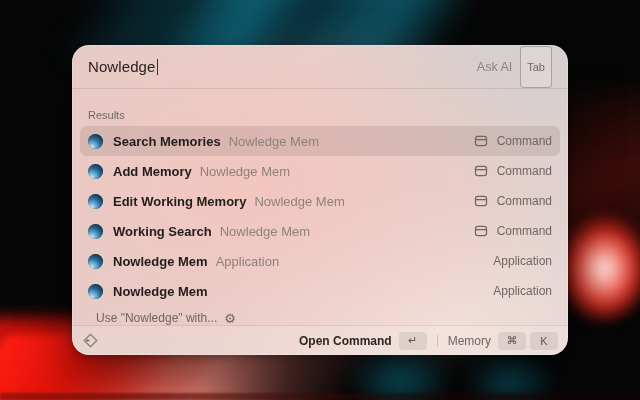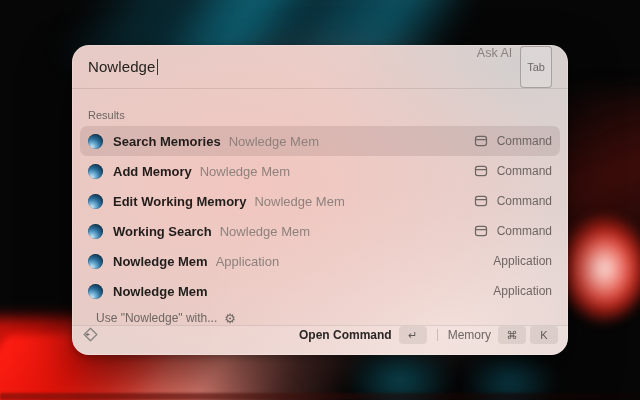--- a/index.html
+++ b/index.html
@@ -51,37 +51,37 @@
       radial-gradient(42% 38% at 90% 6%, rgba(211,207,206,0.95) 0%, rgba(211,207,206,0) 100%),
       linear-gradient(100deg,#e4cbc6 0%,#e9cfca 50%,#ded2d0 100%);
     backdrop-filter:blur(26px) saturate(135%);
     box-shadow:0 22px 50px rgba(0,0,0,0.5),0 2px 10px rgba(0,0,0,0.3),inset 0 0 0 1px rgba(255,255,255,0.22);
   }
   .searchbar{display:flex;align-items:center;height:43px;padding:0 16px;border-bottom:1px solid rgba(0,0,0,0.09);}
   .search-text{font-size:15px;color:#26221f;letter-spacing:.1px;}
   .caret{display:inline-block;width:1.5px;height:16px;background:#3a3633;margin-left:1px;vertical-align:-3px;
     animation:blink 1.1s step-end infinite;}
   @keyframes blink{50%{opacity:0;}}
-  .search-right{margin-left:auto;display:flex;align-items:flex-start;gap:8px;}
+  .search-right{margin-left:auto;display:flex;align-items:center;gap:8px;}
   .askai{font-size:12.5px;color:#8a827e;}
   .key-outline{font-size:11px;color:#6f6966;border:1px solid rgba(70,60,58,0.35);border-radius:4px;
     padding:13px 6px;line-height:14px;background:rgba(255,255,255,0.15);}
   .content{padding:2px 8px 0;}
   .section-label{font-size:11px;color:#6e6663;margin:18px 8px 5px;}
   .row{display:flex;align-items:center;height:30px;padding:0 8px;border-radius:7px;font-size:13px;}
   .row.selected{background:rgba(96,74,72,0.14);}
   .app-icon{width:15px;height:15px;border-radius:50%;flex:0 0 15px;margin-right:10px;
     background:radial-gradient(120% 120% at 25% 88%, #d5ecf8 0%, #74b1d6 22%, #2b6d99 48%, #123a56 75%, #0a1f30 100%);
     box-shadow:inset 0 0 0 .5px rgba(0,0,0,0.25);}
   .row-title{font-weight:700;color:#211d1b;white-space:nowrap;}
   .row-sub{color:#8e817c;margin-left:8px;white-space:nowrap;}
   .row-right{margin-left:auto;display:flex;align-items:center;gap:9px;color:#6e6663;font-size:12px;}
   .use-with{display:flex;align-items:center;gap:7px;margin:5px 16px 0;font-size:12px;color:#6e6663;}
   .gear{font-size:13px;line-height:1;color:#6e6663;cursor:default;}
-  .footer{position:absolute;left:0;right:0;bottom:0;height:29px;display:flex;align-items:flex-start;
+  .footer{position:absolute;left:0;right:0;bottom:0;height:29px;display:flex;align-items:center;
     padding:0 10px;border-top:1px solid rgba(0,0,0,0.09);background:rgba(255,255,255,0.14);}
   .footer-right{margin-left:auto;display:flex;align-items:center;}
   .open-cmd{font-size:12px;font-weight:700;color:#2a2624;margin-right:7px;}
   .kbd{min-width:20px;height:18px;padding:0 4px;border-radius:4px;background:rgba(0,0,0,0.075);
     display:flex;align-items:center;justify-content:center;font-size:11px;color:#5f5955;}
   .vdiv{width:1px;height:12px;background:rgba(0,0,0,0.16);margin:0 10px;}
   .actions-label{font-size:12px;color:#6e6663;margin-right:7px;}
   .kbd + .kbd{margin-left:4px;}
 </style>
 </head>

